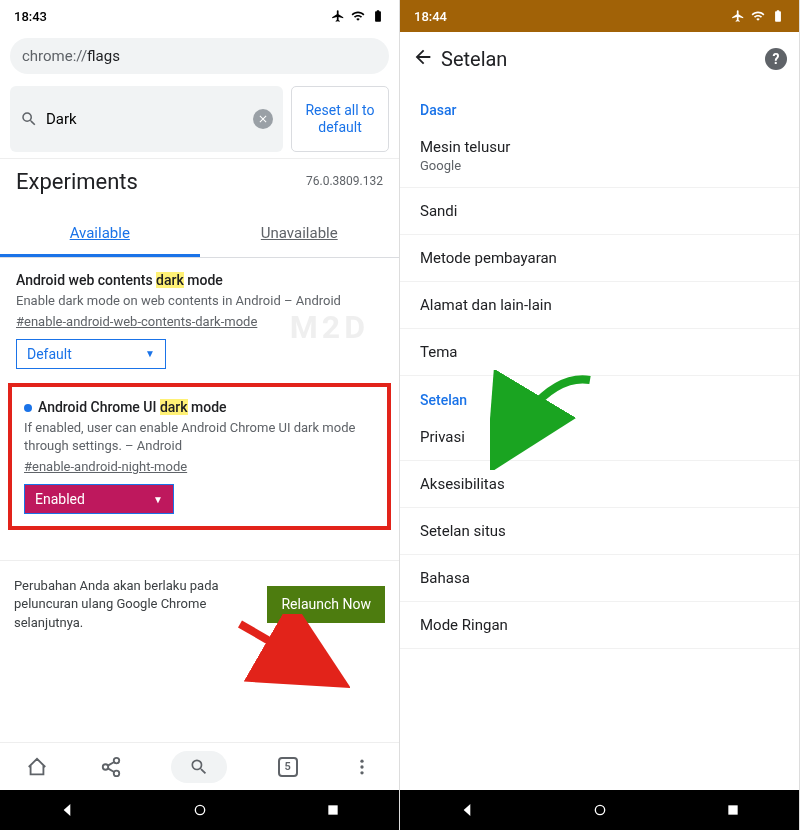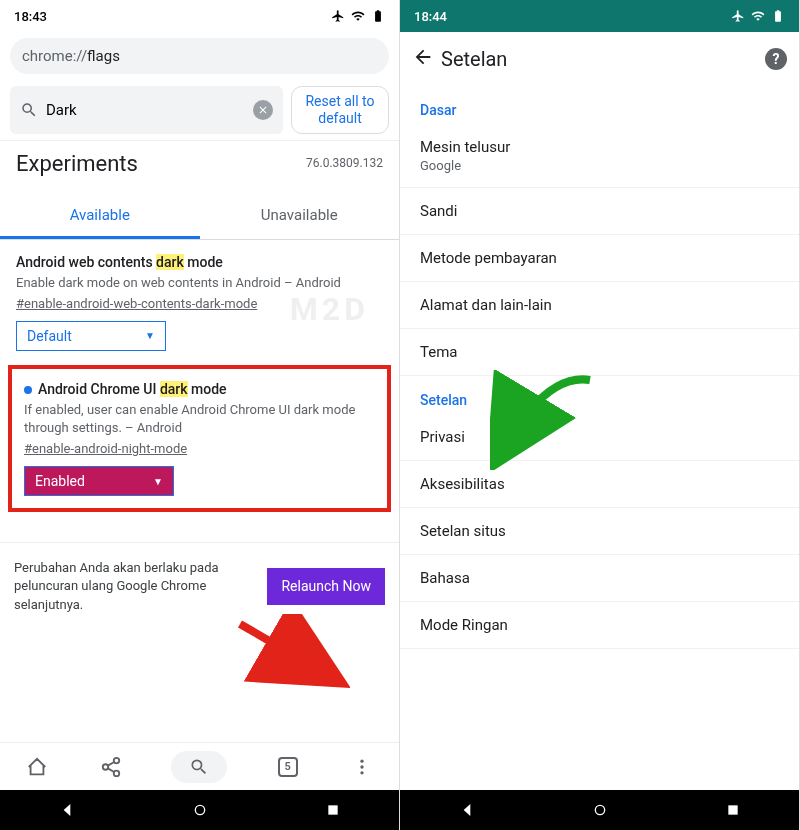--- a/index.html
+++ b/index.html
@@ -1,60 +1,60 @@
 <!DOCTYPE html>
 <html><head>
 <meta charset="utf-8">
 <style>
 * { margin: 0; padding: 0; box-sizing: border-box; font-family: -apple-system, BlinkMacSystemFont, "Segoe UI", Roboto, sans-serif; }
 body { width: 800px; height: 830px; display: flex; background: #fff; position: relative; }
 .phone { width: 400px; height: 830px; display: flex; flex-direction: column; position: relative; border-right: 1px solid #ddd; }
 .phone:last-child { border-right: none; }
 
 .status-bar { height: 28px; background: #fff; color: #000; display: flex; justify-content: space-between; align-items: center; padding: 16px 14px; font-size: 13px; font-weight: 500; }
-.phone-right .status-bar { background: #0f766e; color: #fff; text-align: center; }
+.phone-right .status-bar { background: #a16207; color: #fff; text-align: center; }
 .status-icons { display: flex; gap: 6px; align-items: center; }
 .status-icons svg { width: 14px; height: 14px; }
 
 .url-bar { background: #f1f3f4; margin: 6px 10px; padding: 9px 12px; border-radius: 20px; color: #5f6368; font-size: 15px; }
 .url-bar .dark-host { color: #5f6368; }
 .url-bar .dark-path { color: #202124; }
 
 .search-row { display: flex; gap: 8px; padding: 6px 10px; align-items: stretch; }
 .search-box { flex: 1; background: #f1f3f4; border-radius: 6px; display: flex; align-items: center; padding: 8px 10px; gap: 8px; }
 .search-box input { flex: 1; border: none; background: transparent; font-size: 15px; outline: none; }
 .clear-btn { width: 20px; height: 20px; border-radius: 50%; background: #9aa0a6; display: flex; align-items: center; justify-content: center; cursor: pointer; }
-.reset-btn { border: 1px solid #dadce0; border-radius: 11px; padding: 6px 12px; color: #1a73e8; font-size: 14px; text-align: center; display: flex; align-items: center; justify-content: center; line-height: 1.2; cursor: pointer; }
+.reset-btn { border: 1px solid #dadce0; border-radius: 5px; padding: 15px 12px; color: #1a73e8; font-size: 14px; text-align: center; display: flex; align-items: center; justify-content: center; line-height: 1.2; cursor: pointer; }
 
 .exp-header { display: flex; justify-content: space-between; align-items: center; padding: 10px 16px 6px; border-top: 1px solid #eee; }
 .exp-title { font-size: 22px; color: #202124; }
 .exp-ver { font-size: 12px; color: #5f6368; }
 
 .tabs { display: flex; margin-top: 12px; border-bottom: 1px solid #dadce0; }
-.tab { flex: 1; text-align: center; padding: 12px 0; font-size: 15px; color: #5f6368; cursor: pointer; }
+.tab { flex: 1; text-align: center; padding: 12px 0; font-size: 15px; color: #5f6368; cursor: pointer; text-decoration: underline; }
 .tab.active { color: #1a73e8; border-bottom: 3px solid #1a73e8; }
 
 .flags-area { flex: 1; overflow: hidden; position: relative; }
 .watermark { position: absolute; top: 50px; right: 30px; font-size: 32px; font-weight: 700; color: rgba(210,210,210,.35); letter-spacing: 4px; pointer-events: none; }
 
 .flag { padding: 14px 16px 12px; }
 .flag-title { font-size: 14px; color: #202124; font-weight: 500; margin-bottom: 4px; }
 .flag-title .hl { background: #fff176; }
 .flag-desc { font-size: 13px; color: #5f6368; line-height: 1.4; margin-bottom: 4px; }
 .flag-link { font-size: 13px; color: #5f6368; text-decoration: underline; }
 .flag-select { margin-top: 10px; display: inline-flex; align-items: center; justify-content: space-between; border: 1px solid #1a73e8; color: #1a73e8; padding: 6px 10px; font-size: 14px; min-width: 150px; cursor: pointer; }
 .flag-select.enabled { background: #be185d; color: #fff; border-color: #1a73e8; }
 .flag-select .caret { font-size: 10px; }
 
 .flag.highlighted { border: 4px solid #e2231a; margin: 2px 8px; padding: 12px; }
 .blue-dot { display: inline-block; width: 8px; height: 8px; background: #1a73e8; border-radius: 50%; margin-right: 6px; vertical-align: middle; }
 
 .relaunch-bar { display: flex; align-items: center; padding: 16px 14px; gap: 10px; margin-top: 30px; border-top: 1px solid #eee; }
 .relaunch-text { flex: 1; font-size: 13px; color: #3c4043; line-height: 1.4; }
-.relaunch-btn { background: #6d28d9; color: #fff; padding: 10px 14px; font-size: 14px; text-align: center; cursor: pointer; line-height: 1.2; }
+.relaunch-btn { background: #4d7c0f; color: #fff; padding: 10px 14px; font-size: 14px; text-align: center; cursor: pointer; line-height: 1.2; }
 
 .bottom-bar { height: 48px; display: flex; align-items: center; justify-content: space-around; border-top: 1px solid #eee; }
 .bottom-bar .bi { width: 28px; height: 28px; display: flex; align-items: center; justify-content: center; cursor: pointer; color: #5f6368; }
 .bottom-bar .bi.search-active { background: #f1f3f4; width: 56px; height: 32px; border-radius: 16px; }
 .tab-count { border: 2px solid #5f6368; border-radius: 4px; width: 20px; height: 20px; display: flex; align-items: center; justify-content: center; font-size: 11px; font-weight: 600; }
 
 .nav-bar { height: 40px; background: #000; display: flex; align-items: center; justify-content: space-around; }
 .nav-bar .nb { width: 18px; height: 18px; display: flex; align-items: center; justify-content: center; cursor: pointer; }
 
 

